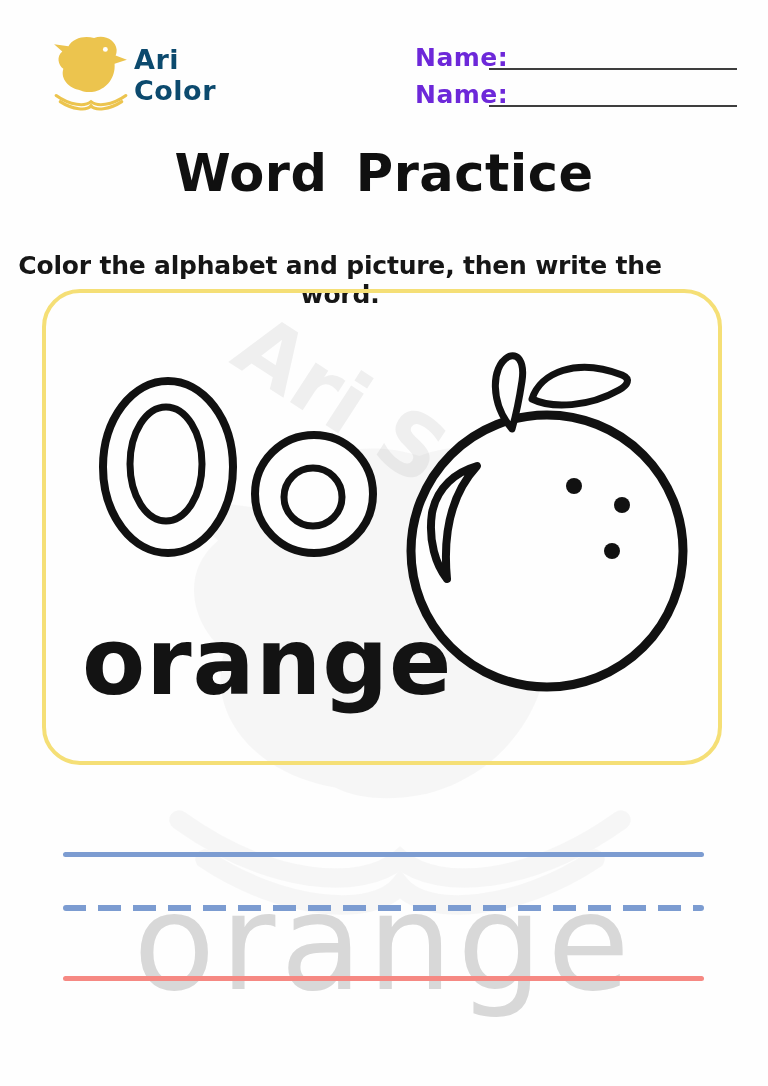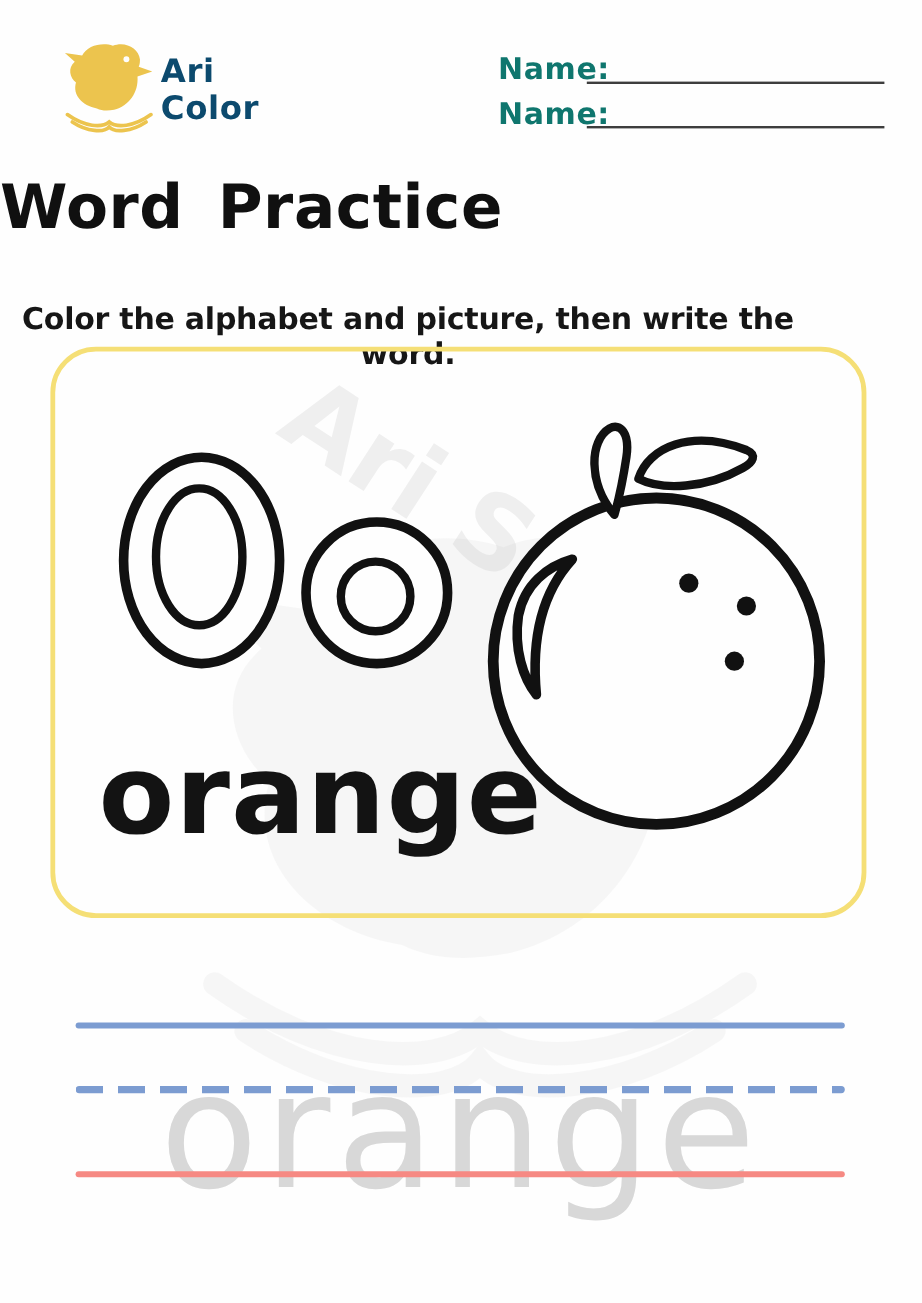--- a/index.html
+++ b/index.html
@@ -6,29 +6,29 @@
   body{
     width:768px;height:1086px;position:relative;overflow:hidden;
     background:#fefefe;
     font-family:"DejaVu Sans","Liberation Sans",sans-serif;
   }
   .abs{position:absolute;}
 
   
   .logo-bird{left:50px;top:34px;width:82px;height:82px;color:#ecc44e;}
   .logo-text{left:134px;top:44px;font-size:27px;line-height:31px;font-weight:bold;color:#0c4a6e;letter-spacing:.5px;}
-  .field-label{font-size:25px;font-weight:bold;color:#0f766e;letter-spacing:.5px;text-align:right;}
+  .field-label{font-size:25px;font-weight:bold;color:#6d28d9;letter-spacing:.5px;text-align:right;}
   .name-label{left:415px;top:43px;}
   .date-label{left:415px;top:80px;}
   .write-line{height:0;border-bottom:2.5px solid #3e3e3e;width:248px;left:489px;}
   .name-line{top:68px;}
   .date-line{top:105px;}
 
   
-  .title{left:0;top:144px;width:768px;font-size:51px;font-weight:800;color:#101010;letter-spacing:.5px;word-spacing:10px;}
+  .title{left:0;top:144px;width:768px;text-align:center;font-size:51px;font-weight:800;color:#101010;letter-spacing:.5px;word-spacing:10px;}
   .instruction{left:0;top:227px;width:680px;text-align:center;font-size:25px;font-weight:bold;color:#161616;letter-spacing:-0.2px;margin-top:24px;}
 
   
   .wm-text{left:150px;top:420px;width:600px;text-align:center;font-size:86px;font-weight:bold;
     color:rgba(130,130,130,0.12);transform:rotate(33deg);white-space:nowrap;z-index:0;}
   .wm-bird{left:140px;top:430px;width:520px;height:520px;color:#9a9a9a;opacity:0.07;z-index:0;}
 
   
   .card{left:42px;top:289px;width:672px;height:468px;border:4px solid #f5df76;border-radius:38px;z-index:1;background:transparent;}
   .letters-svg{left:50px;top:80px;width:340px;height:195px;}

